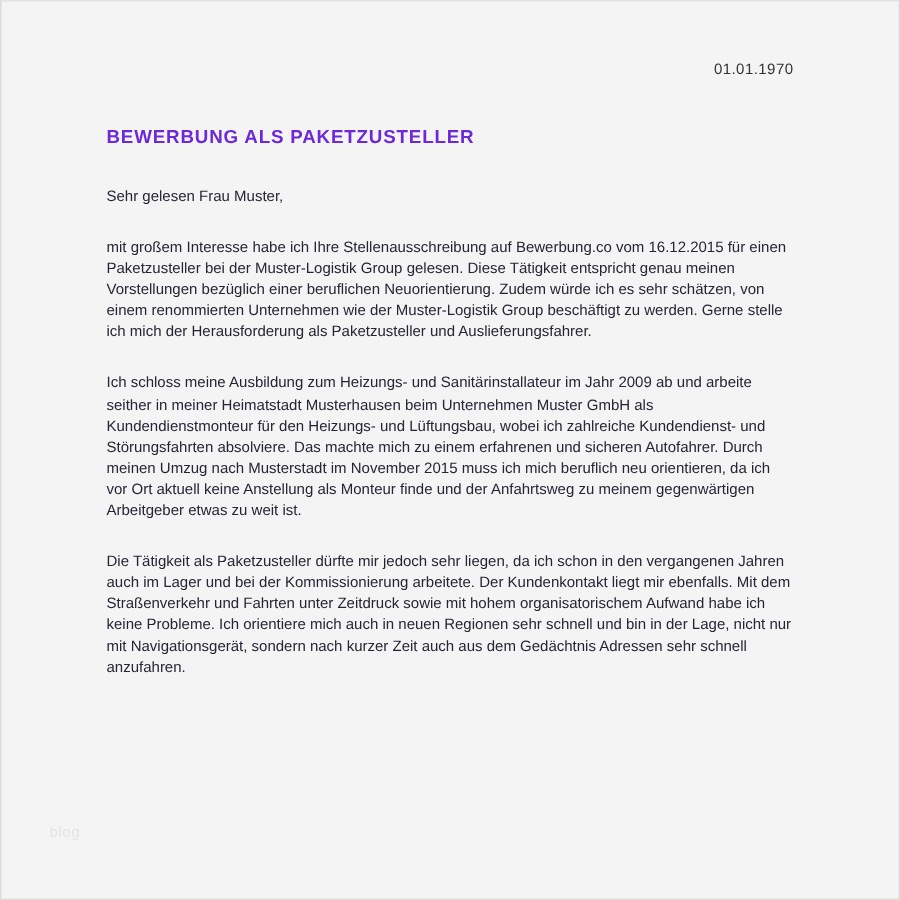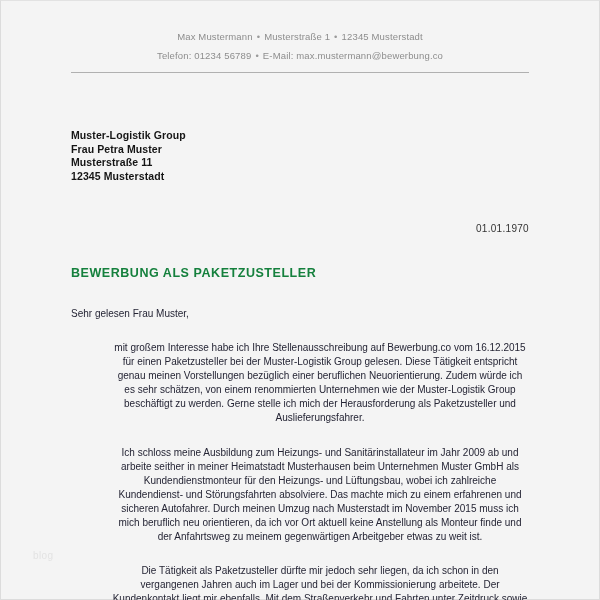--- a/index.html
+++ b/index.html
@@ -69,76 +69,60 @@
   .date {
     margin-top: 40px;
     text-align: right;
     color: #333333;
     font-size: 10px;
     letter-spacing: 0.3px;
   }
 
   .subject {
     margin-top: 32px;
-    color: #15803d;
+    color: #6d28d9;
     font-size: 12.5px;
     font-weight: bold;
     letter-spacing: 0.55px;
   }
 
   .salutation {
     margin-top: 27px;
     color: #252535;
     font-size: 10px;
     line-height: 14px;
   }
 
   .para {
     margin-top: 20px;
     color: #252535;
     font-size: 10px;
     line-height: 14.1px;
-    text-align: center;
-    margin-left: 40px;
+    text-align: left;
   }
 
   
   .watermark {
     position: absolute;
     left: 32px;
     top: 549px;
     color: #e3e3e3;
     font-size: 10px;
     letter-spacing: 0.4px;
     user-select: none;
   }
 </style>
 </head>
 <body>
 
 <div class="page">
 
-  <div class="letterhead">
-    <div class="letterhead-line">
-      <span>Max Mustermann</span><span class="sep">•</span><span>Musterstraße 1</span><span class="sep">•</span><span>12345 Musterstadt</span>
-    </div>
-    <div class="letterhead-line">
-      <span>Telefon: 01234 56789</span><span class="sep">•</span><span>E-Mail: max.mustermann@bewerbung.co</span>
-    </div>
-    <div class="header-rule"></div>
-  </div>
 
   <div class="content">
 
-    <div class="recipient">
-      <div>Muster-Logistik Group</div>
-      <div>Frau Petra Muster</div>
-      <div>Musterstraße 11</div>
-      <div>12345 Musterstadt</div>
-    </div>
 
     <div class="date">01.01.1970</div>
 
     <div class="subject">BEWERBUNG ALS PAKETZUSTELLER</div>
 
     <div class="salutation">Sehr gelesen Frau Muster,</div>
 
     <p class="para">mit großem Interesse habe ich Ihre Stellenausschreibung auf Bewerbung.co vom 16.12.2015 für einen Paketzusteller bei der Muster-Logistik Group gelesen. Diese Tätigkeit entspricht genau meinen Vorstellungen bezüglich einer beruflichen Neuorientierung. Zudem würde ich es sehr schätzen, von einem renommierten Unternehmen wie der Muster-Logistik Group beschäftigt zu werden. Gerne stelle ich mich der Herausforderung als Paketzusteller und Auslieferungsfahrer.</p>
     <p class="para">Ich schloss meine Ausbildung zum Heizungs- und Sanitärinstallateur im Jahr 2009 ab und arbeite seither in meiner Heimatstadt Musterhausen beim Unternehmen Muster GmbH als Kundendienstmonteur für den Heizungs- und Lüftungsbau, wobei ich zahlreiche Kundendienst- und Störungsfahrten absolviere. Das machte mich zu einem erfahrenen und sicheren Autofahrer. Durch meinen Umzug nach Musterstadt im November 2015 muss ich mich beruflich neu orientieren, da ich vor Ort aktuell keine Anstellung als Monteur finde und der Anfahrtsweg zu meinem gegenwärtigen Arbeitgeber etwas zu weit ist.</p>
     <p class="para">Die Tätigkeit als Paketzusteller dürfte mir jedoch sehr liegen, da ich schon in den vergangenen Jahren auch im Lager und bei der Kommissionierung arbeitete. Der Kundenkontakt liegt mir ebenfalls. Mit dem Straßenverkehr und Fahrten unter Zeitdruck sowie mit hohem organisatorischem Aufwand habe ich keine Probleme. Ich orientiere mich auch in neuen Regionen sehr schnell und bin in der Lage, nicht nur mit Navigationsgerät, sondern nach kurzer Zeit auch aus dem Gedächtnis Adressen sehr schnell anzufahren.</p>

